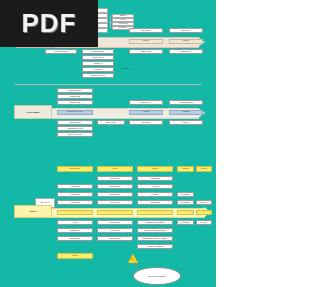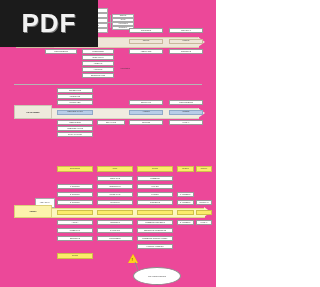--- a/index.html
+++ b/index.html
@@ -1,21 +1,21 @@
 <!DOCTYPE html>
 <html><head>
 <meta charset="utf-8">
 <style>
   html,body{margin:0;padding:0;}
   body{
     width:216px;height:287px;background:#ffffff;
     font-family:"Liberation Sans",sans-serif;
     position:relative;overflow:hidden;
   }
-  #page{position:absolute;inset:0;background:#ec4899;text-decoration:underline;}
+  #page{position:absolute;inset:0;background:#14b8a6;text-decoration:underline;}
 
   
   .node{
     position:absolute;box-sizing:border-box;
     border:0.6px solid #9a9a9a;background:#fff;
     display:flex;align-items:center;justify-content:center;
     overflow:hidden;
   }
   .node span{
     display:block;width:100%;text-align:center;

